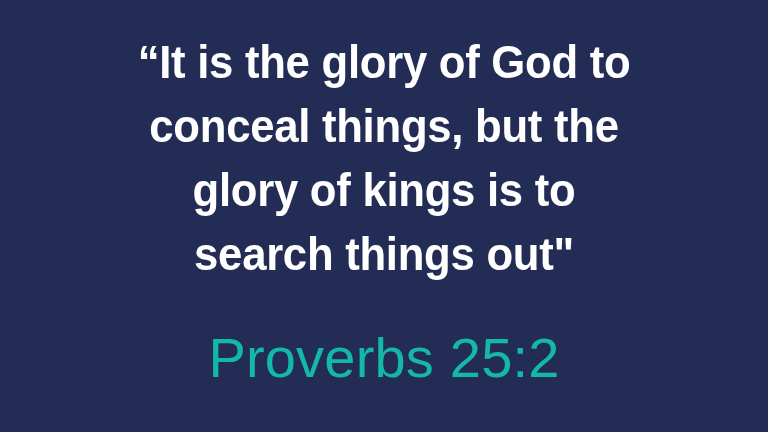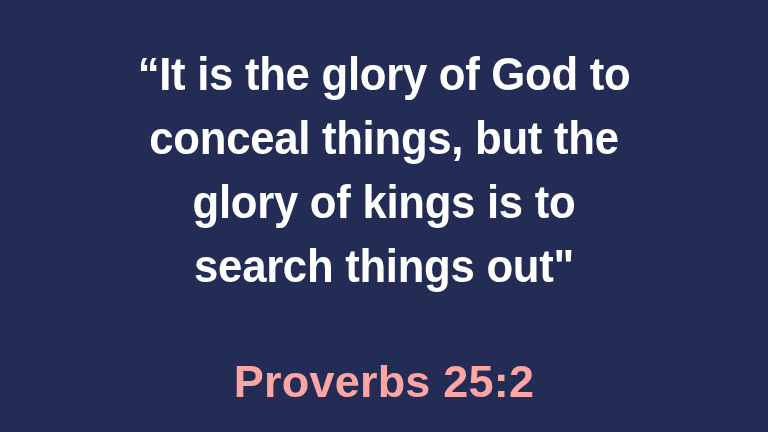--- a/index.html
+++ b/index.html
@@ -25,21 +25,21 @@
     display: flex;
     flex-direction: column;
     align-items: center;
     justify-content: flex-start;
     overflow: hidden;
   }
 
   
   .quote-block {
     width: 100%;
-    margin: 12px;
+    margin: 0;
     padding: 0;
     text-align: center;
     color: #FFFFFF;
   }
 
   .quote-line {
     display: block;
     font-family: "Liberation Sans Narrow", "Liberation Sans", "DejaVu Sans Condensed", "DejaVu Sans", sans-serif;
     font-weight: 700;
     font-size: 46px;
@@ -58,25 +58,25 @@
   
   .attribution {
     margin-top: 46px;
     width: 100%;
     text-align: center;
   }
 
   .attribution-text {
     display: block;
     font-family: "Liberation Sans", "DejaVu Sans", sans-serif;
-    font-weight: 700;
-    font-size: 45px;
+    font-weight: 400;
+    font-size: 56px;
     line-height: 52px;
     letter-spacing: 0.2px;
-    color: #fca5a5;
+    color: #14b8a6;
     white-space: pre;
   }
 </style>
 </head>
 <body>
 
 <div class="slide">
 
   <div class="quote-block">
     <span class="quote-line">“It is the glory of God to</span>

